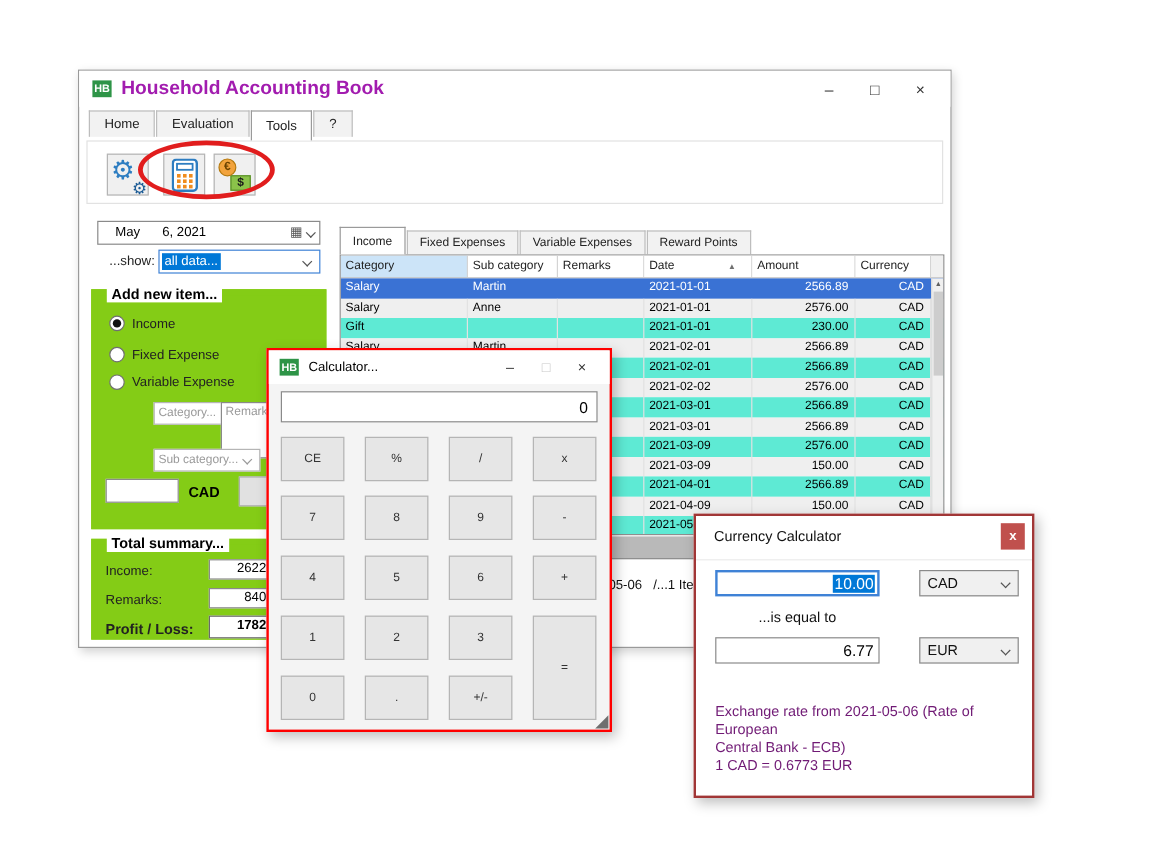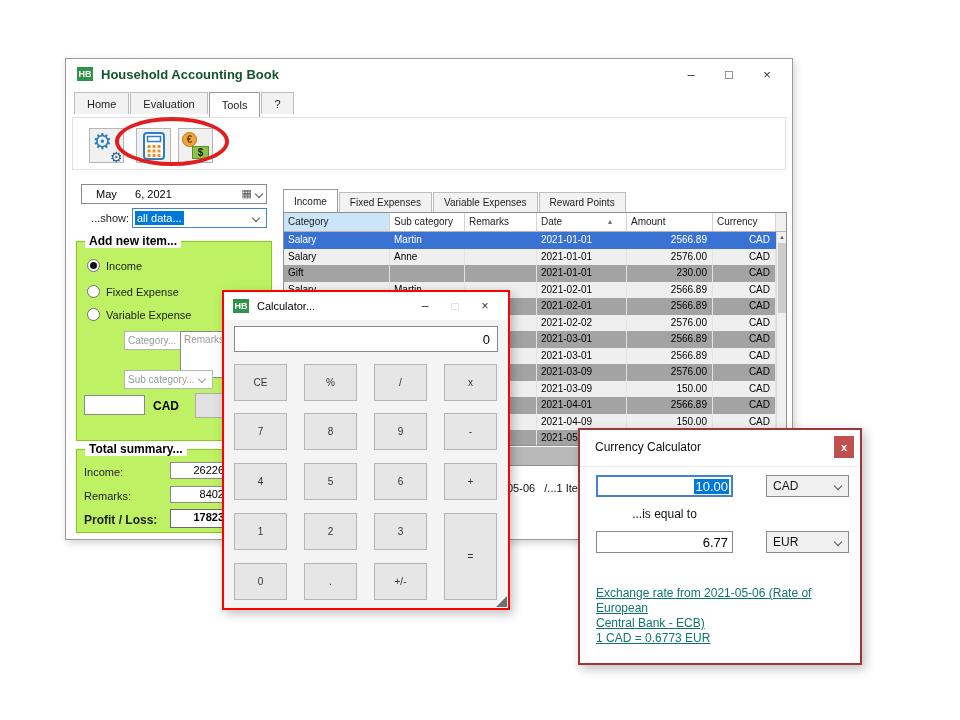--- a/index.html
+++ b/index.html
@@ -9,21 +9,21 @@
   *{box-sizing:border-box;margin:0;padding:0;font-family:"Liberation Sans",sans-serif;}
   body{background:#fff;}
   .canvas{position:relative;width:960px;height:720px;background:#fff;overflow:hidden;}
 
   
   .main-window{position:absolute;left:65px;top:58px;width:728px;height:482px;background:#fff;
     border:1px solid #9a9a9a;box-shadow:2px 3px 8px rgba(0,0,0,.18);}
   .titlebar{position:absolute;left:0;top:0;width:100%;height:30px;background:#fff;display:flex;align-items:center;}
   .hb{width:16px;height:14px;margin-left:11px;background:var(--green);color:#fff;font-size:9px;font-weight:bold;
     display:flex;align-items:center;justify-content:center;}
-  .wtitle{margin-left:8px;font-size:13px;font-weight:bold;color:#14532d;}
+  .wtitle{margin-left:8px;font-size:16px;font-weight:bold;color:#a21caf;}
   .wctrls{position:absolute;right:6px;top:0;height:30px;display:flex;}
   .wctrl{width:38px;height:30px;display:flex;align-items:center;justify-content:center;font-size:13px;color:#333;}
 
   
   .tabstrip{position:absolute;left:8px;top:33px;height:25px;display:flex;}
   .mtab{height:22px;padding:0 12px;font-size:11px;color:#222;background:#f2f2f2;border:1px solid #bdbdbd;
     border-bottom:none;display:flex;align-items:center;margin-right:1px;}
   .mtab.active{height:25px;background:#fff;border-color:#9a9a9a;position:relative;z-index:2;}
 
   
@@ -46,21 +46,21 @@
     font-size:11px;display:flex;align-items:center;}
   .datetext{margin-left:14px;white-space:pre;}
   .dateicon{position:absolute;right:4px;top:2px;font-size:11px;color:#555;}
   .lbl{font-size:11px;color:#222;}
   .show-label{position:absolute;left:0;top:153px;width:63px;text-align:right;}
   .show-combo{position:absolute;left:66px;top:149px;width:135px;height:20px;border:1px solid #3f82d6;background:#fff;
     display:flex;align-items:center;padding-left:2px;}
   .show-combo .val{background:var(--hl);color:#fff;font-size:11px;padding:1px 2px;}
   .chev{display:inline-block;width:6px;height:6px;border-right:1.5px solid #555;border-bottom:1.5px solid #555;
     transform:rotate(45deg);position:absolute;right:7px;top:6px;}
-  .group{position:absolute;border:1px solid #84cc16;background:#bef264;}
+  .group{position:absolute;border:5px solid #84cc16;background:#84cc16;}
   .group-label{position:absolute;top:-8px;left:8px;background:#fff;padding:0 4px;font-size:12px;font-weight:bold;}
   .g-add{left:10px;top:182px;width:196px;height:200px;}
   .g-sum{left:10px;top:390px;width:196px;height:84px;}
   .radio-item{position:absolute;display:flex;align-items:center;left:10px;}
   .radio{width:13px;height:13px;border:1px solid #707070;border-radius:50%;background:#fff;margin-right:6px;flex:none;}
   .radio.sel::after{content:"";display:block;width:7px;height:7px;margin:2px;border-radius:50%;background:#111;}
   .combo{position:absolute;height:19px;border:1px solid #b5b5b5;background:#fff;font-size:10px;color:#9a9a9a;
     display:flex;align-items:center;padding-left:3px;margin-left:41px;}
   .combo .chev{border-color:#9a9a9a;top:5px;}
   .remarks{position:absolute;left:103px;top:89px;width:67px;height:47px;border:1px solid #8a8a8a;background:#fff;
@@ -80,21 +80,21 @@
     display:flex;align-items:center;margin-right:1px;color:#222;}
   .dtab.active{height:23px;background:#fff;border-color:#9a9a9a;z-index:2;}
   .grid{position:absolute;left:217px;top:153px;width:504px;height:234px;border:1px solid #8f8f8f;background:#fff;overflow:hidden;}
   .thead{display:flex;height:19px;border-bottom:1px solid #b5b5b5;background:#fff;}
   .th{font-size:10px;color:#222;padding:3px 0 0 4px;border-right:1px solid #d4d4d4;background:#fff;position:relative;
     white-space:nowrap;overflow:hidden;}
   .th.hcat{background:var(--hdrblue);}
   .sort{position:absolute;right:14px;top:4px;font-size:8px;color:#707070;}
   .c0{width:106px;}.c1{width:75px;}.c2{width:72px;}.c3{width:90px;}.c4{width:86px;}.c5{width:63px;}
   .tbody{position:relative;}
-  .trow{display:flex;height:16.5px;background:#a3a3a3;}
+  .trow{display:flex;height:16.5px;background:#5eead4;}
   .trow.alt{background:#efefef;}
   .trow.sel{background:var(--sel);color:#fff;}
   .tc{font-size:10px;padding:2px 0 0 4px;border-right:1px solid #e2e2e2;white-space:nowrap;overflow:hidden;}
   .trow.sel .tc{border-right-color:transparent;}
   .tc.c3{border-right:1px solid #e2e2e2;}
   .tc.c4,.tc.c5{text-align:right;padding-right:5px;padding-left:0;}
   .vscroll{position:absolute;right:0;top:19px;bottom:0;width:10px;background:#f0f0f0;border-left:1px solid #dcdcdc;}
   .varrow{position:absolute;left:0;width:10px;height:10px;font-size:6px;color:#606060;text-align:center;line-height:10px;}
   .vthumb{position:absolute;left:1px;top:11px;width:8px;height:70px;background:#cdcdcd;}
   .hfill{width:10px;background:#f0f0f0;}
@@ -127,21 +127,21 @@
     display:flex;align-items:center;justify-content:flex-end;padding-right:2px;font-size:13px;}
   .cur-input .selval{background:var(--hl);color:#fff;padding:0 1px;}
   .cur-combo{position:absolute;height:22px;width:83px;left:186px;border:1px solid #8a8a8a;background:#f0f0f0;
     font-size:12px;display:flex;align-items:center;padding-left:6px;color:#111;}
   .cur-combo .chev{top:7px;}
   .cc-from{top:45px;}
   .cc-to{top:101px;}
   .cur-equals{position:absolute;left:16px;top:77px;width:137px;text-align:center;font-size:12px;color:#111;}
   .cur-result{position:absolute;left:16px;top:101px;width:137px;height:22px;border:1px solid #8a8a8a;background:#fff;
     font-size:13px;text-align:right;padding:3px 4px 0 0;}
-  .cur-rate{position:absolute;left:16px;top:156px;font-size:12px;line-height:15px;color:#0f766e;text-decoration:underline;}
+  .cur-rate{position:absolute;left:16px;top:156px;font-size:12px;line-height:15px;color:#701a75;}
 </style>
 </head>
 <body>
 
 <div class="canvas">
 
   <div class="main-window">
 
     <div class="titlebar">
       <span class="hb">HB</span>

